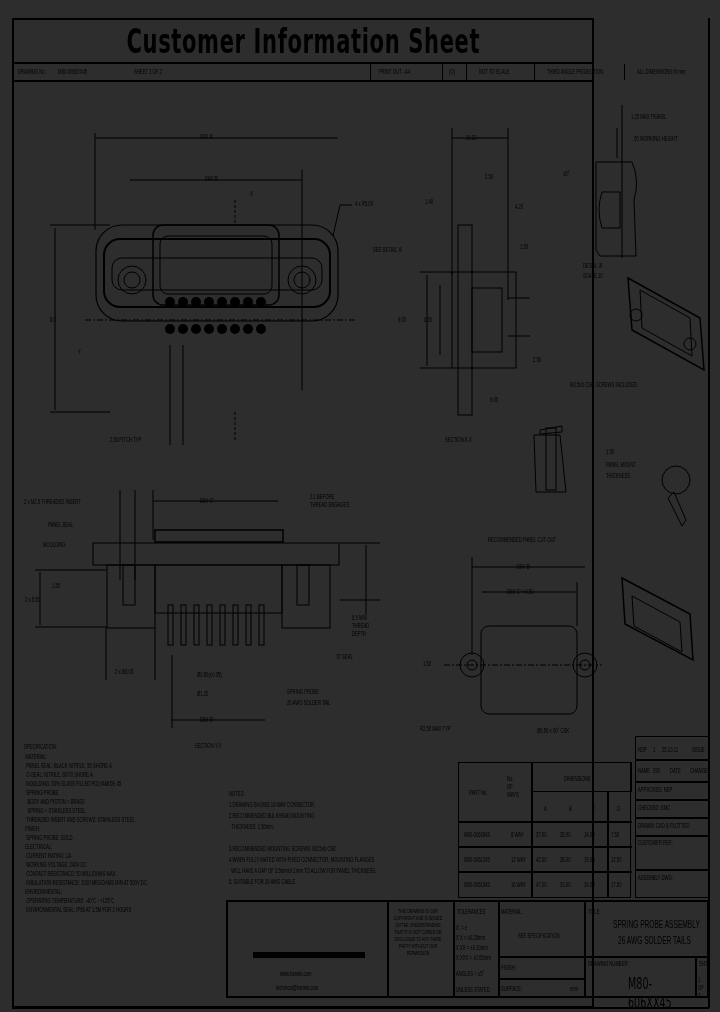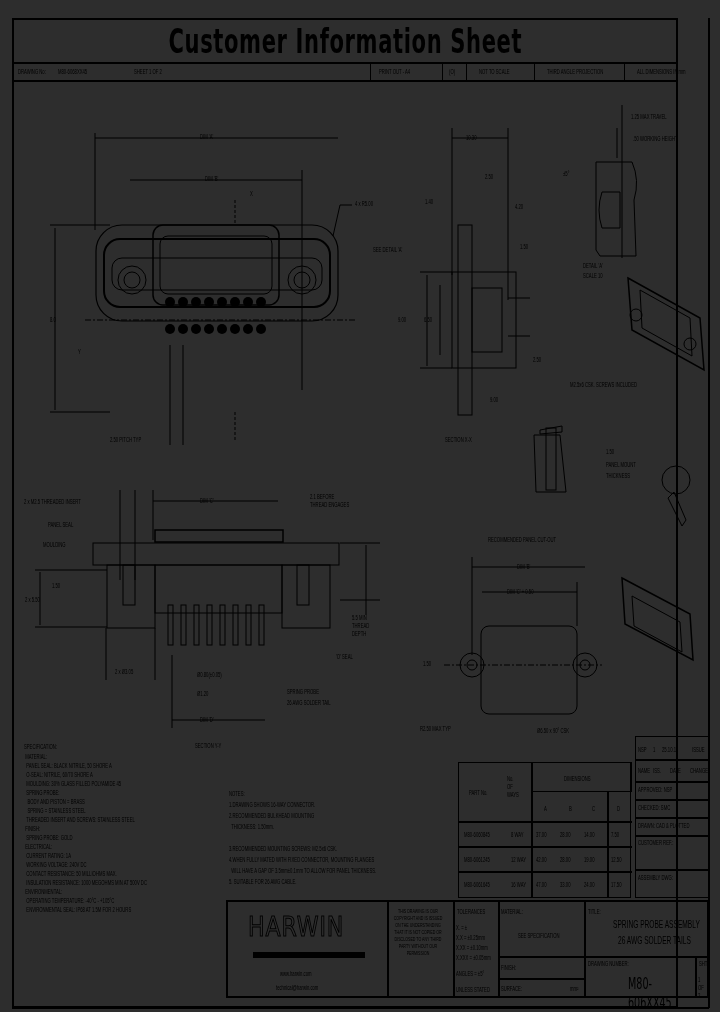--- a/index.html
+++ b/index.html
@@ -1,17 +1,17 @@
 <!DOCTYPE html>
 <html><head>
 <meta charset="utf-8">
 <style>
   html,body{margin:0;padding:0;background:#2d2d2d;}
   body{width:720px;height:1012px;position:relative;overflow:hidden;font-family:"DejaVu Sans Mono",monospace;color:#000;}
-  .sheet{position:absolute;left:12px;top:18px;width:666px;height:990px;border:2px solid #000;box-sizing:border-box;}
+  .sheet{position:absolute;left:12px;top:18px;width:582px;height:990px;border:2px solid #000;box-sizing:border-box;}
   .t{position:absolute;font-family:"Liberation Sans",sans-serif;font-size:7px;line-height:8px;color:#000;white-space:pre;transform:scaleX(.6);transform-origin:left top;}
   .title{position:absolute;left:0;top:0;width:100%;height:42px;border-bottom:2px solid #000;display:flex;align-items:center;justify-content:center;}
   .title span{font-family:"DejaVu Sans",sans-serif;font-size:34px;font-weight:bold;transform:scaleX(.62);display:inline-block;letter-spacing:1px;}
   .hdr{position:absolute;left:0;top:44px;width:100%;height:16px;border-bottom:2px solid #000;}
   .hdr .cell{position:absolute;top:0;height:16px;border-left:1px solid #000;}
   .hdr .t{top:4px;}
   svg{position:absolute;left:0;top:0;}
   .box{position:absolute;border:1px solid #000;box-sizing:border-box;}
   .big{position:absolute;font-family:"DejaVu Sans",sans-serif;font-size:16px;transform:scaleX(.6);transform-origin:left top;}
 </style>
@@ -317,23 +317,20 @@
   <div class="t" style="left:34px;top:30px">DATE</div>
   <div class="t" style="left:54px;top:30px">CHANGE</div>
   <div class="t" style="left:2px;top:49px">APPROVED: NSP</div>
   <div class="t" style="left:2px;top:67px">CHECKED: SMC</div>
   <div class="t" style="left:2px;top:85px">DRAWN: CAD &amp; PLOTTED</div>
   <div class="t" style="left:2px;top:102px">CUSTOMER REF.:</div>
   <div class="t" style="left:2px;top:137px">ASSEMBLY DWG:</div>
 </div>
 
 <div class="box" style="left:226px;top:900px;width:483px;height:98px;border-width:2px">
-  <div style="position:absolute;left:20px;top:10px;width:100px;height:30px;">
-    <div style="font-family:'DejaVu Sans',sans-serif;font-size:26px;color:transparent;-webkit-text-stroke:1px #000;letter-spacing:1px;transform:scaleX(.85);transform-origin:left top;">HARWIN</div>
-  </div>
   <div style="position:absolute;left:25px;top:50px;width:112px;height:6px;background:#000"></div>
   <div class="t" style="left:52px;top:68px">www.harwin.com</div>
   <div class="t" style="left:48px;top:82px">technical@harwin.com</div>
   <div class="box" style="left:159px;top:-2px;width:1px;height:98px"></div>
   <div class="t" style="left:163px;top:6px;width:90px;white-space:normal;font-size:6px;line-height:7px;text-align:center">THIS DRAWING IS OUR COPYRIGHT AND IS ISSUED ON THE UNDERSTANDING THAT IT IS NOT COPIED OR DISCLOSED TO ANY THIRD PARTY WITHOUT OUR PERMISSION</div>
   <div class="box" style="left:225px;top:-2px;width:1px;height:98px"></div>
   <div class="t" style="left:229px;top:6px">TOLERANCES</div>
   <div class="t" style="left:228px;top:22px">X. = ±</div>
   <div class="t" style="left:228px;top:32px">X.X = ±0.25mm</div>
   <div class="t" style="left:228px;top:42px">X.XX = ±0.10mm</div>

